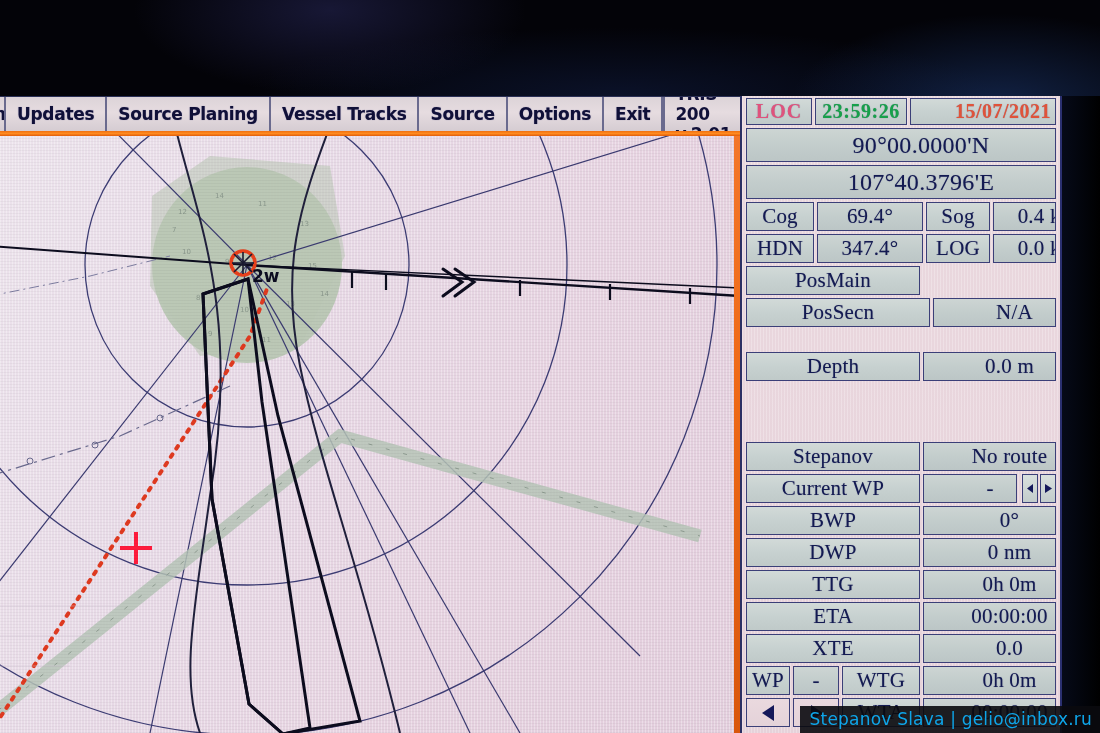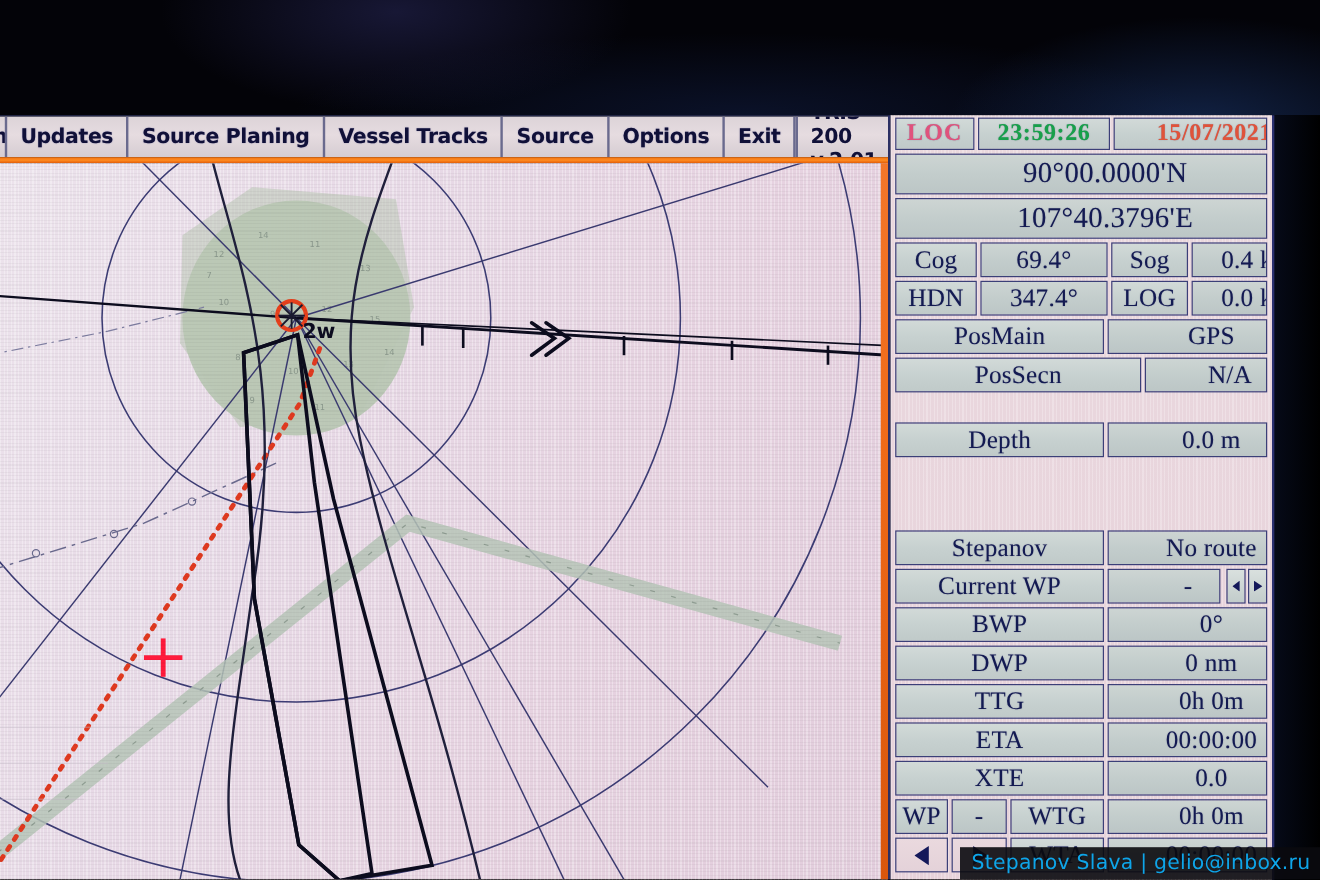--- a/index.html
+++ b/index.html
@@ -269,21 +269,21 @@
       </g>
     </svg>
     <div class="scanlines"></div>
   </div>
   <div class="chart-right-edge"></div>
 
   <div class="panel">
 
     <div class="row topbar">
       <div class="cell hdr loc" style="width:66px">LOC</div>
-      <div class="cell hdr clock" style="width:110px">23:59:26</div>
+      <div class="cell hdr clock" style="width:92px">23:59:26</div>
       <div class="cell hdr date flex1">15/07/2021</div>
     </div>
 
     <div class="row">
       <div class="cell coord flex1">90°00.0000'N</div>
     </div>
 
     <div class="row">
       <div class="cell coord flex1">107°40.3796'E</div>
     </div>
@@ -297,25 +297,24 @@
 
     <div class="row">
       <div class="cell hdr" style="width:68px">HDN</div>
       <div class="cell" style="width:106px">347.4°</div>
       <div class="cell hdr" style="width:64px">LOG</div>
       <div class="cell flex1">0.0 kn</div>
     </div>
 
     <div class="row">
       <div class="cell hdr" style="width:174px">PosMain</div>
-      <div class="cell flex1">GPS</div>
-    </div>
-
-    <div class="row">
-      <div class="cell hdr" style="width:205px">PosSecn</div>
+    </div>
+
+    <div class="row">
+      <div class="cell hdr" style="width:184px">PosSecn</div>
       <div class="cell flex1">N/A</div>
     </div>
 
     <div class="gap"></div>
 
     <div class="row">
       <div class="cell hdr" style="width:174px">Depth</div>
       <div class="cell flex1">0.0 m</div>
     </div>
 

